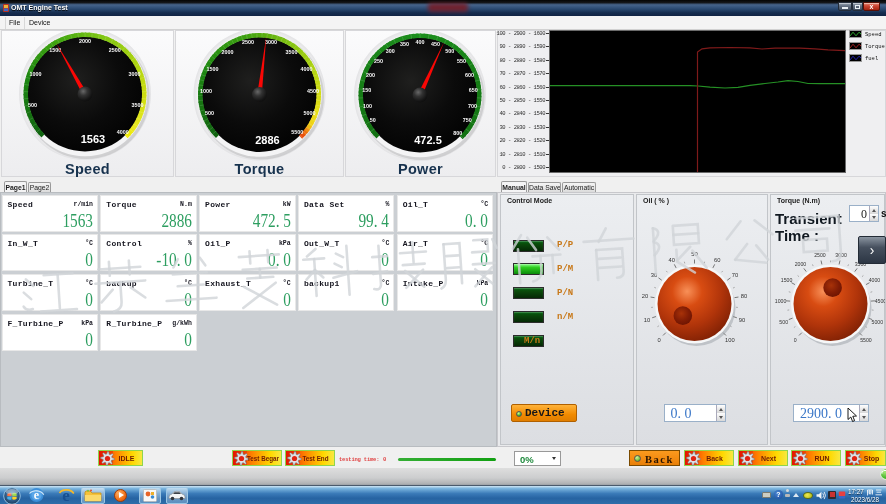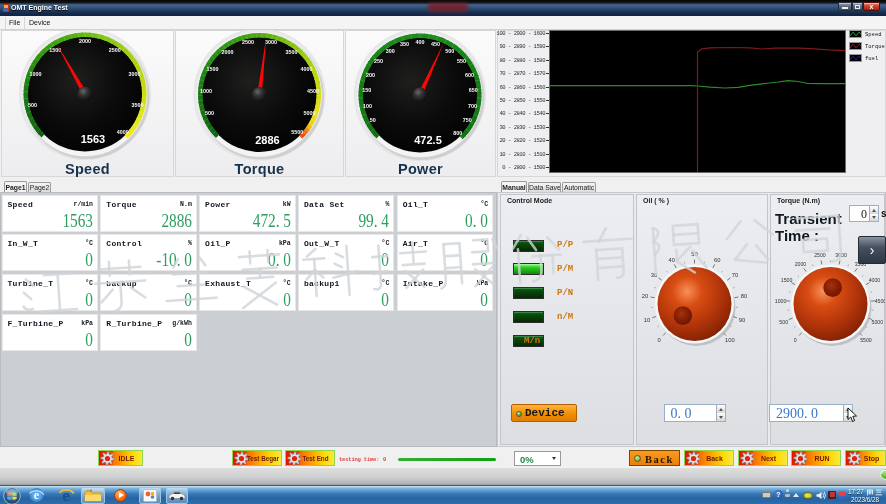--- a/index.html
+++ b/index.html
@@ -829,21 +829,21 @@
 <div class="abs" style="left:858px;top:236px;width:28px;height:28px;background:linear-gradient(#8a94a0,#46505e 40%,#2c3644);border:1px solid #232b36;border-radius:2px;color:#fff;font-size:14px;text-align:center;line-height:26px">›</div>
 <div class="spin" style="left:663.5px;top:404px;width:62px;height:18px">
     <div class="spinval">0. 0</div>
     <div class="sbtn" style="top:0">
       <div class="tu"></div>
     </div>
     <div class="sbtn" style="bottom:0">
       <div class="td"></div>
     </div>
   </div>
-<div class="spin" style="left:769px;top:404px;width:84px;height:18px">
+<div class="spin" style="left:793px;top:404px;width:76px;height:18px">
     <div class="spinval">2900. 0</div>
     <div class="sbtn" style="top:0">
       <div class="tu"></div>
     </div>
     <div class="sbtn" style="bottom:0">
       <div class="td"></div>
     </div>
   </div>
 <svg class="abs" style="left:846.5px;top:408px" width="11" height="15" viewBox="0 0 11 15">
     <path d="M1 0 L1 11.5 L3.8 9 L5.6 13.5 L7.6 12.6 L5.8 8.3 L9.5 8 Z" fill="#fff" stroke="#000" stroke-width="0.9"></path>

